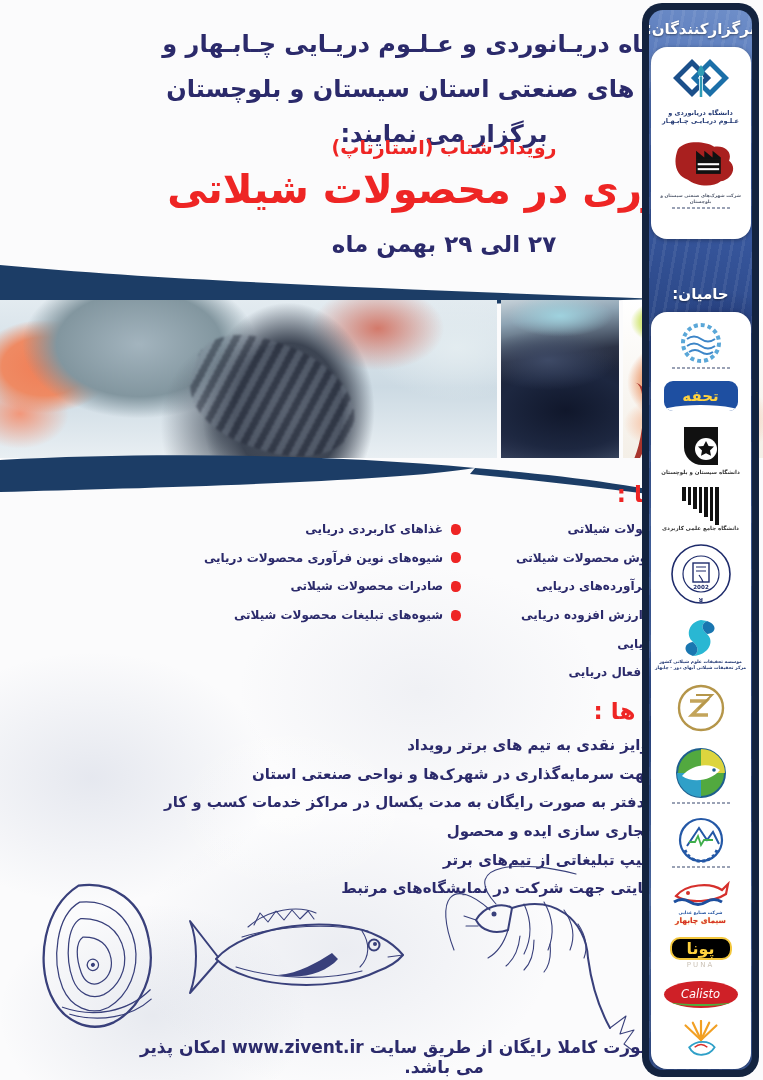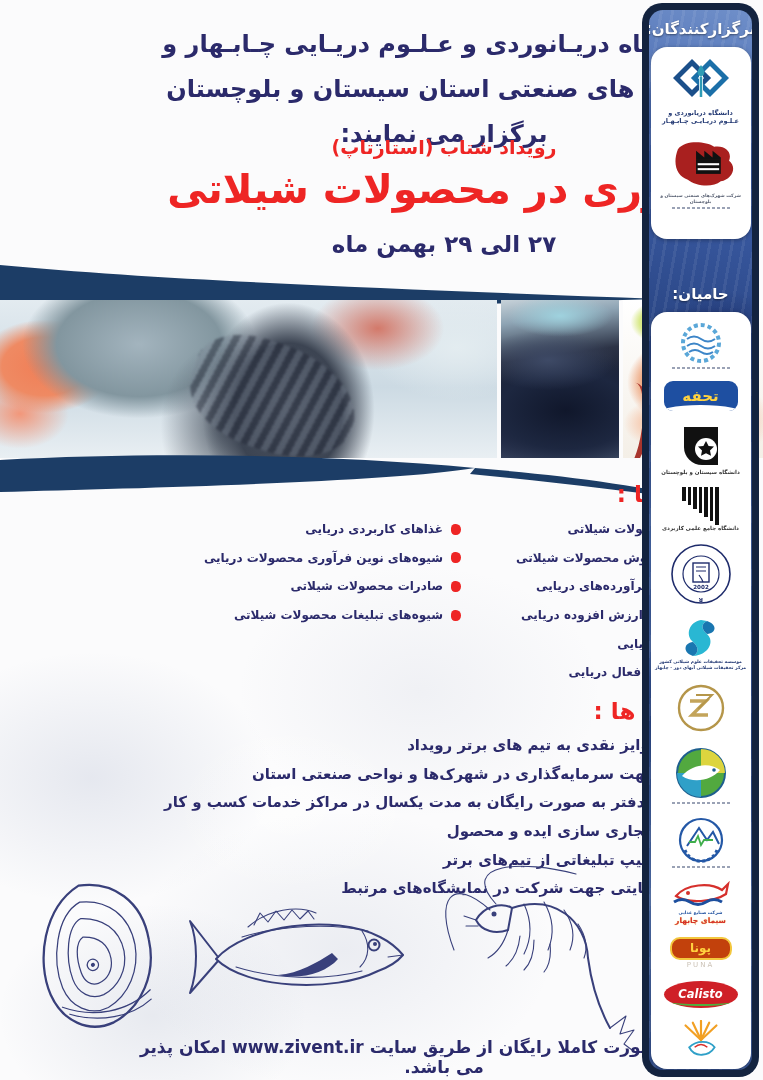--- a/index.html
+++ b/index.html
@@ -105,25 +105,25 @@
   .card-sup{ margin-top:9px; margin-bottom:1px; flex:1; overflow:hidden; padding:9px 4px; display:flex; flex-direction:column; align-items:center; justify-content:space-between; }
   .logo{ display:flex; flex-direction:column; align-items:center; }
   .logo .cap{ color:#243a74; font-weight:bold; font-size:6.5px; line-height:8px; text-align:center; }
   .logo .cap-tiny{ color:#5a6274; font-size:4.5px; line-height:6px; text-align:center; font-weight:bold; }
   .cap-line{ width:58px; height:2px; margin:2px 0 0; background:repeating-linear-gradient(90deg,#9aa2b5 0 3px, transparent 3px 5px); }
   .tohfeh{ width:74px; height:30px; background:#1e4fa1; border-radius:9px; position:relative; overflow:hidden;
     display:flex; align-items:center; justify-content:center; color:#ffd23f; font-weight:bold; font-size:15px; }
   .tohfeh::after{ content:""; position:absolute; left:-10%; bottom:-12px; width:120%; height:18px; background:#fff; border-radius:50% 50% 0 0; }
   .bars{ display:flex; align-items:flex-start; gap:2px; height:38px; }
   .bars i{ width:3.5px; background:#111; display:block; }
-  .puna{ width:62px; height:23px; background:#c2410c; border:2px solid #f3c73e; border-radius:10px;
-    display:flex; align-items:center; justify-content:center; color:#ffd23f; font-weight:bold; font-size:12px; }
+  .puna{ width:62px; height:23px; background:#000000; border:2px solid #f3c73e; border-radius:10px;
+    display:flex; align-items:center; justify-content:center; color:#ffd23f; font-weight:bold; font-size:16px; }
   .puna-latin{ margin-top:1px; color:#cbc2b6; font-weight:normal; font-size:7px; letter-spacing:2px; }
   .calisto{ width:74px; height:27px; background:#cf2027; border-radius:50%; position:relative;
-    display:flex; align-items:center; justify-content:center; color:#fff; font-weight:bold; font-style:italic; font-size:11.5px; }
+    display:flex; align-items:center; justify-content:center; color:#fff; font-weight:normal; font-style:italic; font-size:11.5px; }
   .calisto::after{ content:""; position:absolute; left:8px; right:8px; bottom:2px; height:5px; border-bottom:2.5px solid #4fae3d; border-radius:50%; }
   .simay-main{ color:#d6302c; font-weight:bold; font-size:7.5px; line-height:9px; text-shadow:0 0 1px #f3c73e; }
 </style>
 </head>
 <body>
 
 <div id="poster">
   <div class="watermark"></div>
 
   <div class="hdr">

